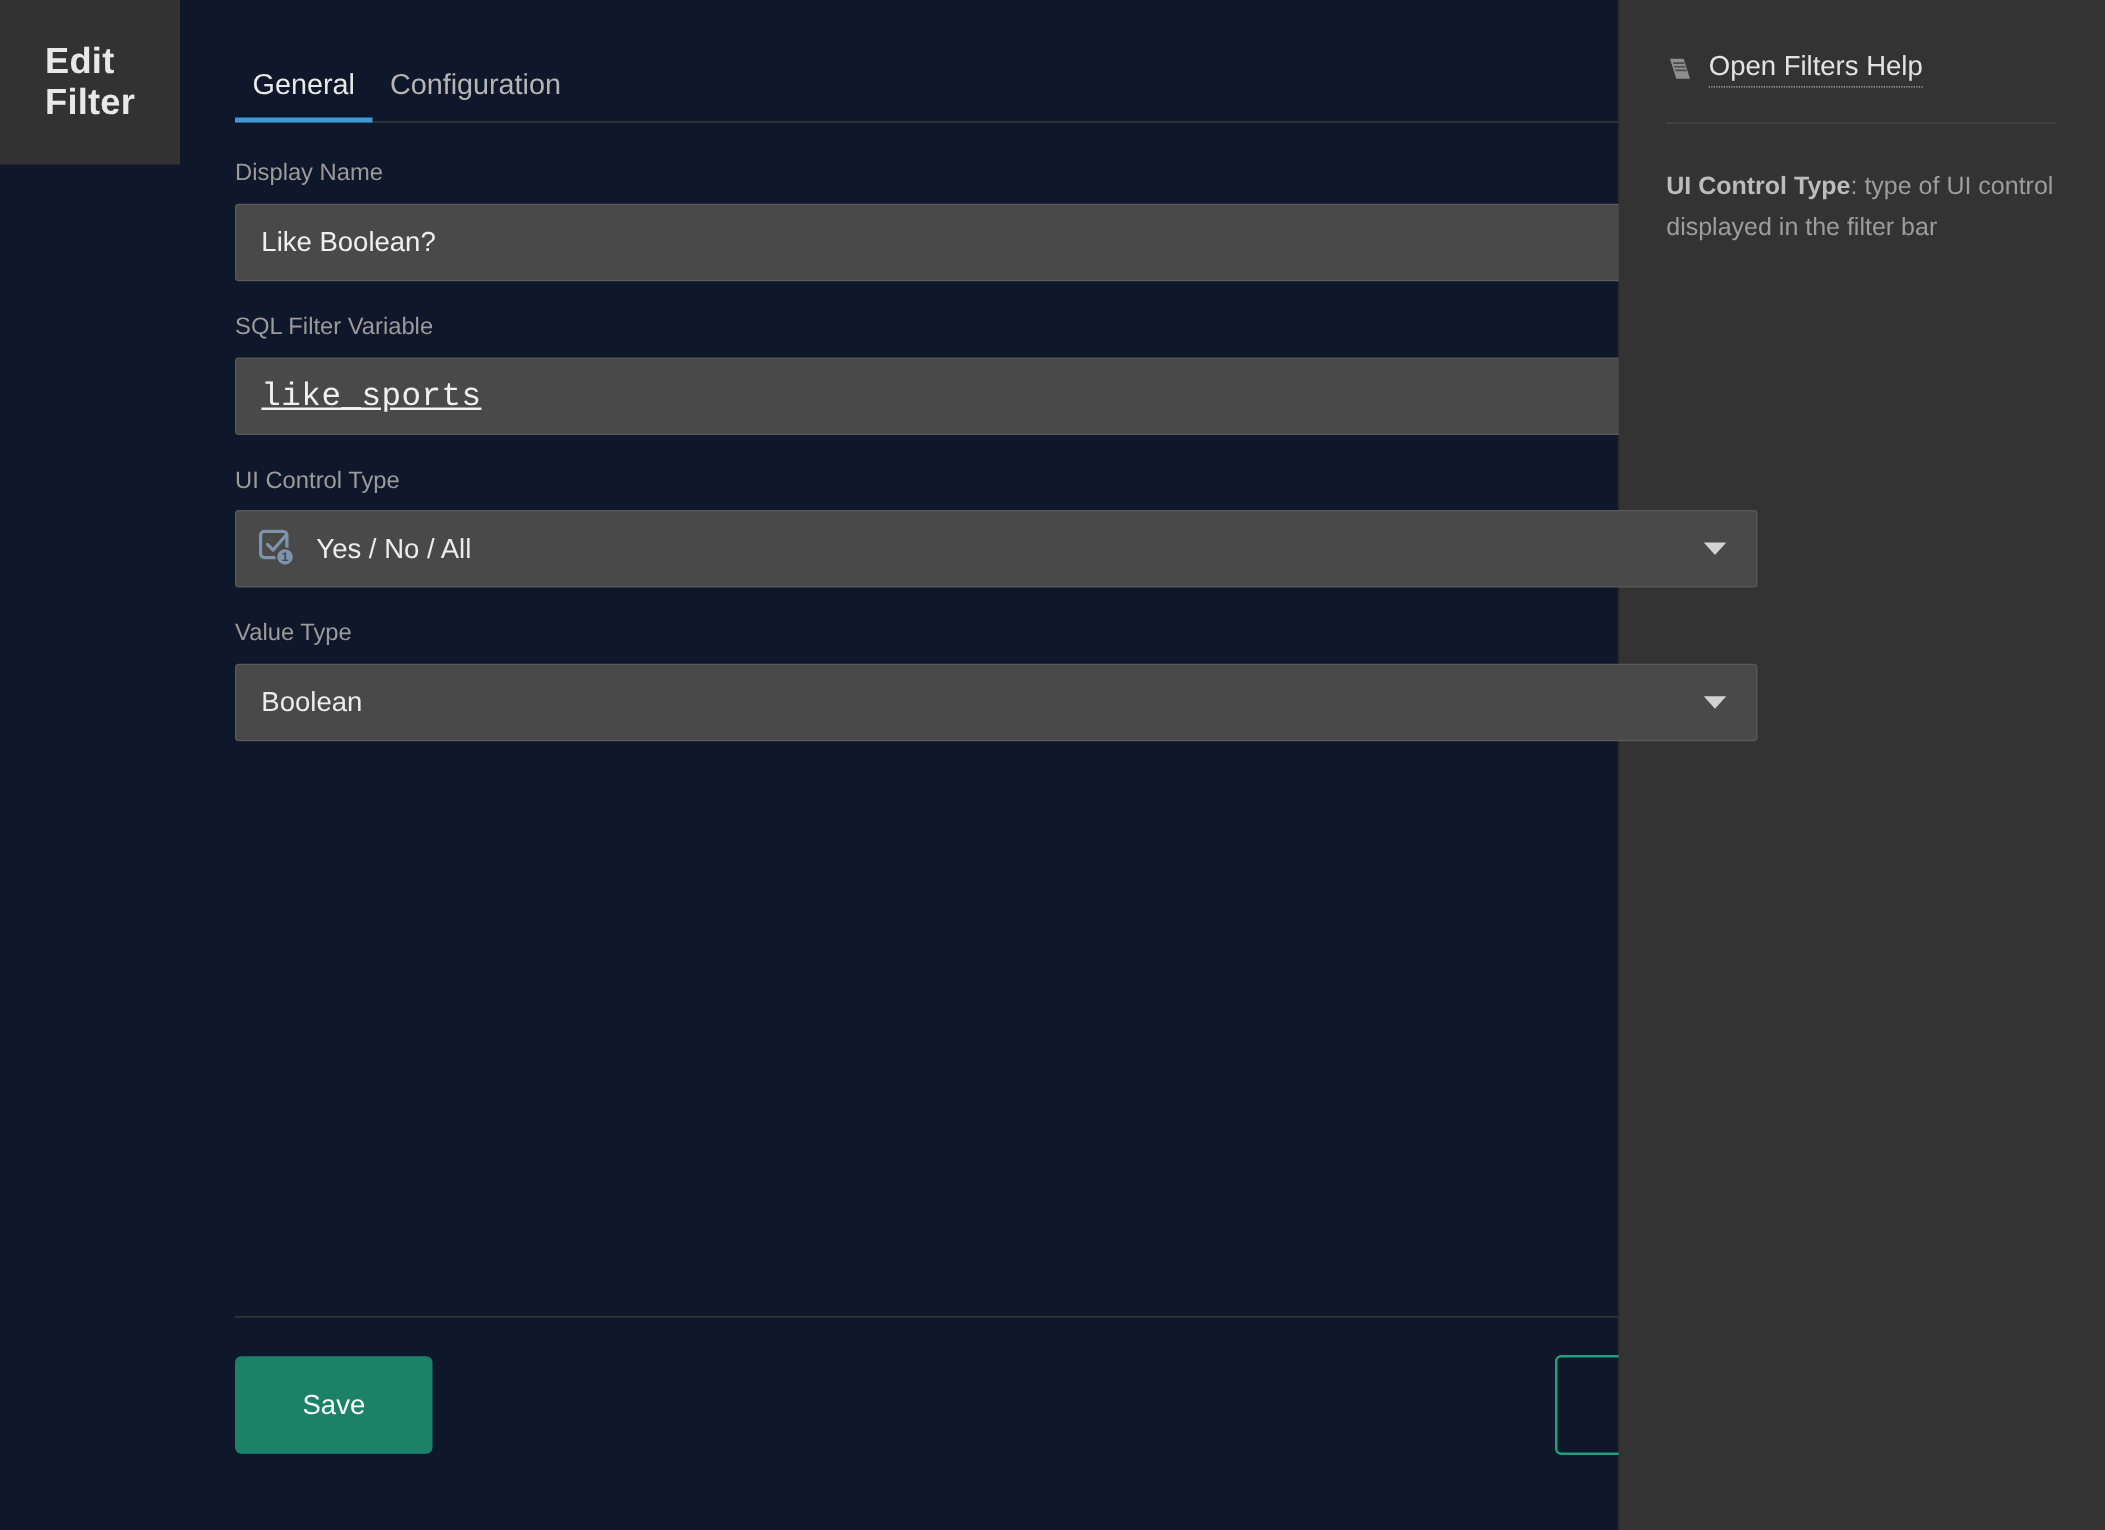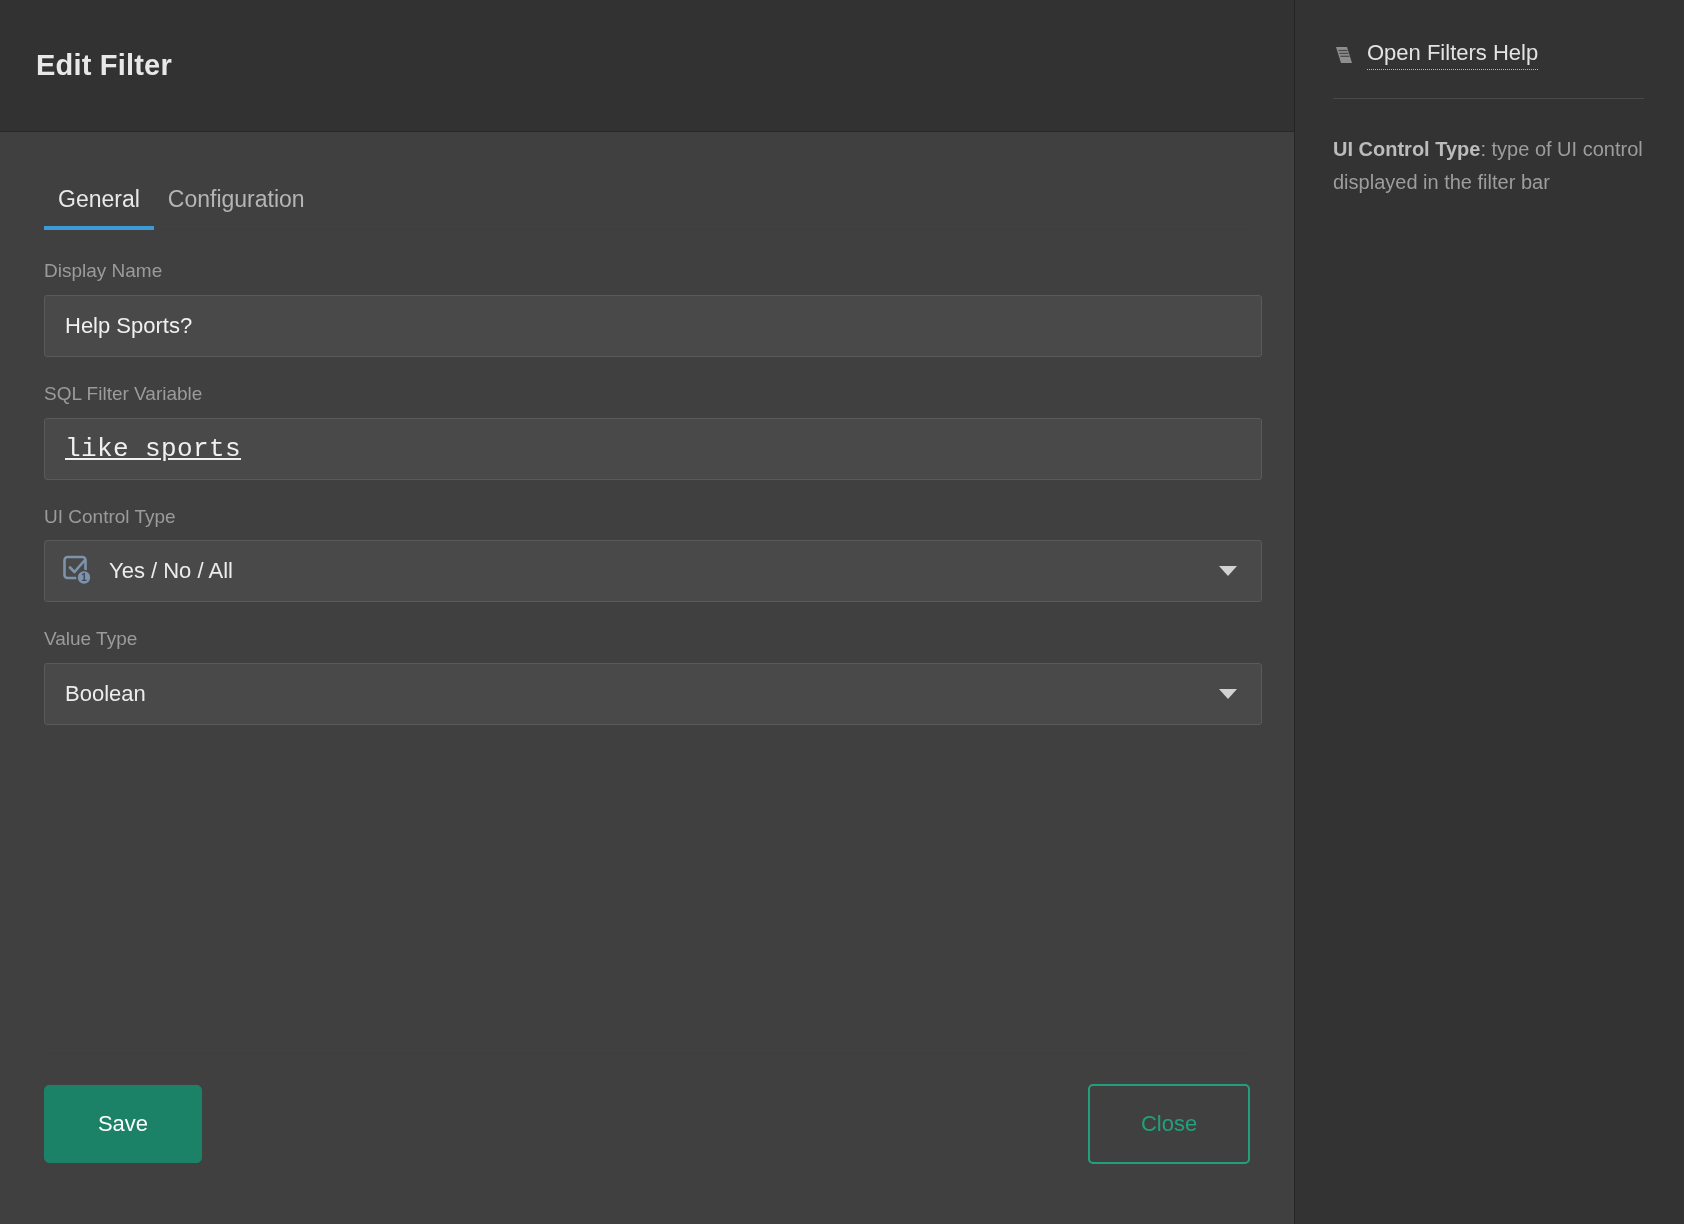--- a/index.html
+++ b/index.html
@@ -17,22 +17,21 @@
     width: 1684px;
     height: 1224px;
     background: #2e2e2e;
   }
 
   
   .main-panel {
     width: 1295px;
     height: 100%;
     display: flex;
-    flex-direction: column;
-    background: #404040;
+    background: #0f172a;
     border-right: 1px solid #252525;
   }
 
   .dialog-header {
     height: 132px;
     flex: 0 0 132px;
     display: flex;
     align-items: center;
     padding: 0 36px;
     border-bottom: 1px solid #272727;
@@ -256,21 +255,21 @@
 
       <div class="tabs">
         <button class="tab active">General</button>
         <button class="tab">Configuration</button>
       </div>
 
       <div class="form">
 
         <div class="field">
           <div class="field-label">Display Name</div>
-          <div class="text-input" placeholder="">Help Sports?</div>
+          <div class="text-input" placeholder="">Like Boolean?</div>
         </div>
 
         <div class="field">
           <div class="field-label">SQL Filter Variable</div>
           <div class="text-input mono" placeholder="">like_sports</div>
         </div>
 
         <div class="field">
           <div class="field-label">UI Control Type</div>
           <div class="select-box">

